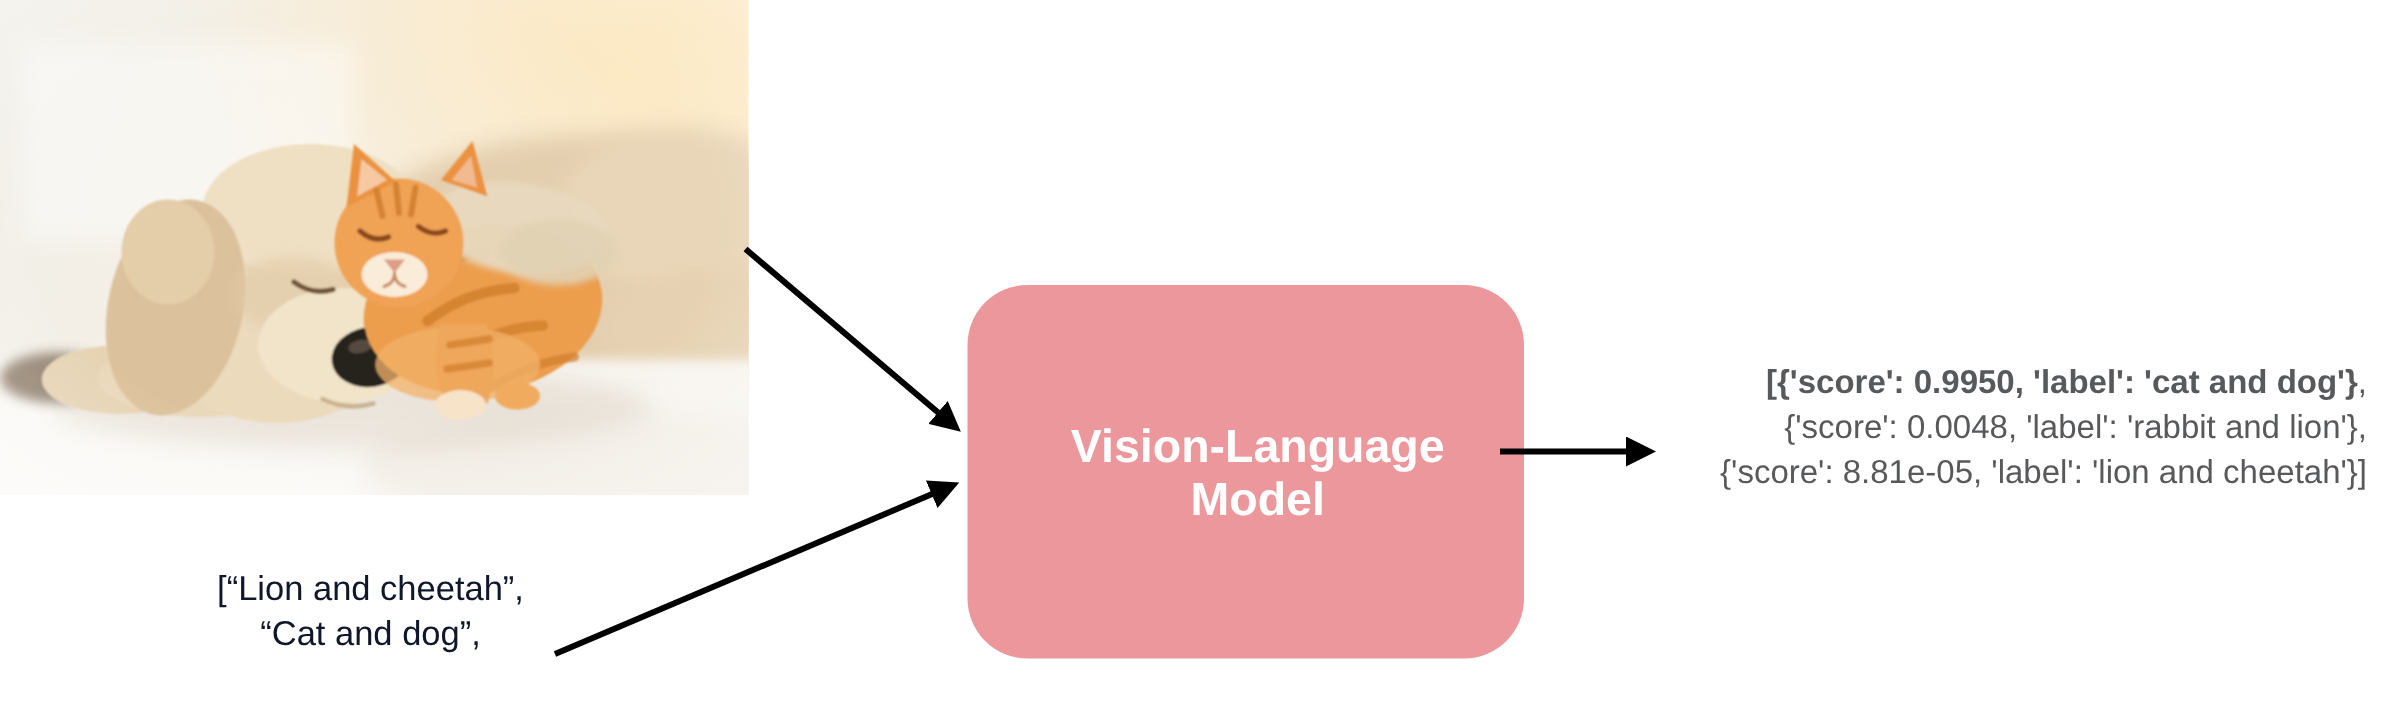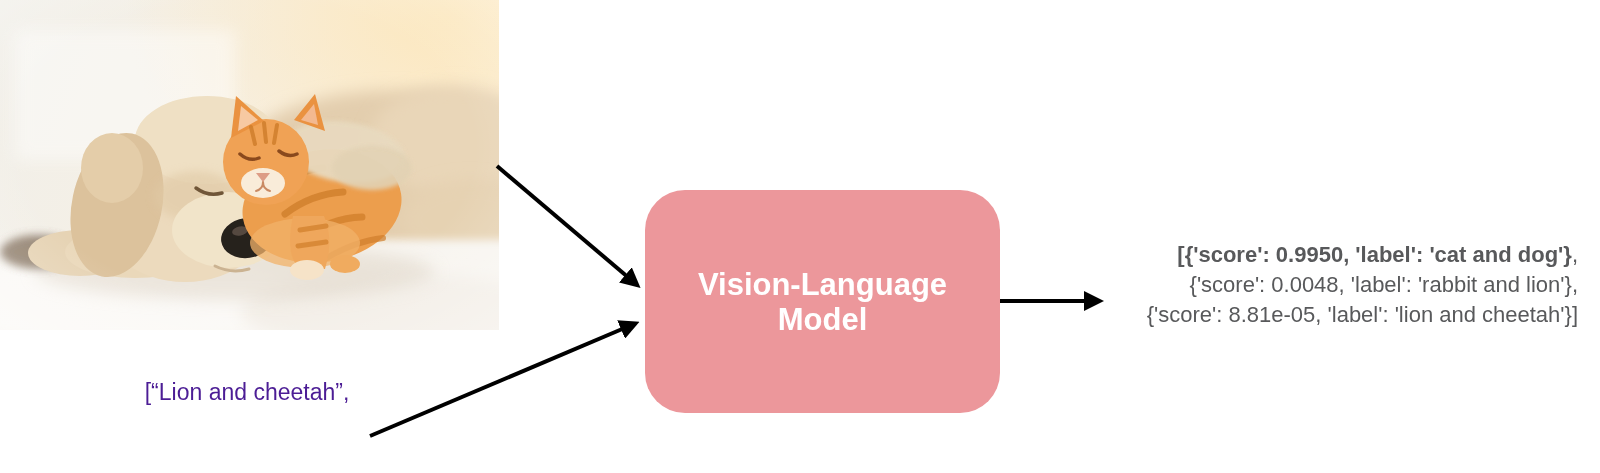--- a/index.html
+++ b/index.html
@@ -15,31 +15,32 @@
   .photo{
     position:absolute;left:0;top:0;width:499px;height:330px;
   }
   .photo svg{display:block;width:100%;height:100%;}
 
   
   .input-list{
     position:absolute;left:107px;top:377px;width:280px;
     text-align:center;
     font-size:23px;line-height:30px;
-    color:#4c1d95;
+    color:#0f172a;
     white-space:nowrap;
   }
 
   
   .model-box{
-    position:absolute;left:645px;top:190px;width:355px;height:223px;
+    position:absolute;left:645px;top:190px;width:355px;height:249px;
     background:#EC979B;
     border-radius:40px;
     display:flex;align-items:center;
     text-align:center;
+    padding-left:16px;
   }
   .model-box .label{
     color:#ffffff;
     font-weight:bold;
     font-size:31px;line-height:35px;
     padding:0 38px;
   }
 
   
   .output-block{
@@ -151,20 +152,21 @@
         <path d="M256 173 l14 0 -7 9 z" fill="#dd9d86"></path>
         <path d="M263 182 q0 7 -7 9 M263 182 q0 7 7 9" stroke="#c98a64" stroke-width="2" fill="none" stroke-linecap="round"></path>
       </g>
 
       <rect width="499" height="330" fill="url(#vig)"></rect>
     </svg>
   </div>
 
   <div class="input-list">
     <div>[“Lion and cheetah”,</div>
+    <div>“Cat and dog”,</div>
   </div>
 
   <div class="model-box">
     <div class="label">Vision-Language Model</div>
   </div>
 
   <div class="output-block">
     <div><span class="bold">[{'score': 0.9950, 'label': 'cat and dog'}</span><span>,</span></div>
     <div>{'score': 0.0048, 'label': 'rabbit and lion'},</div>
     <div>{'score': 8.81e-05, 'label': 'lion and cheetah'}]</div>

